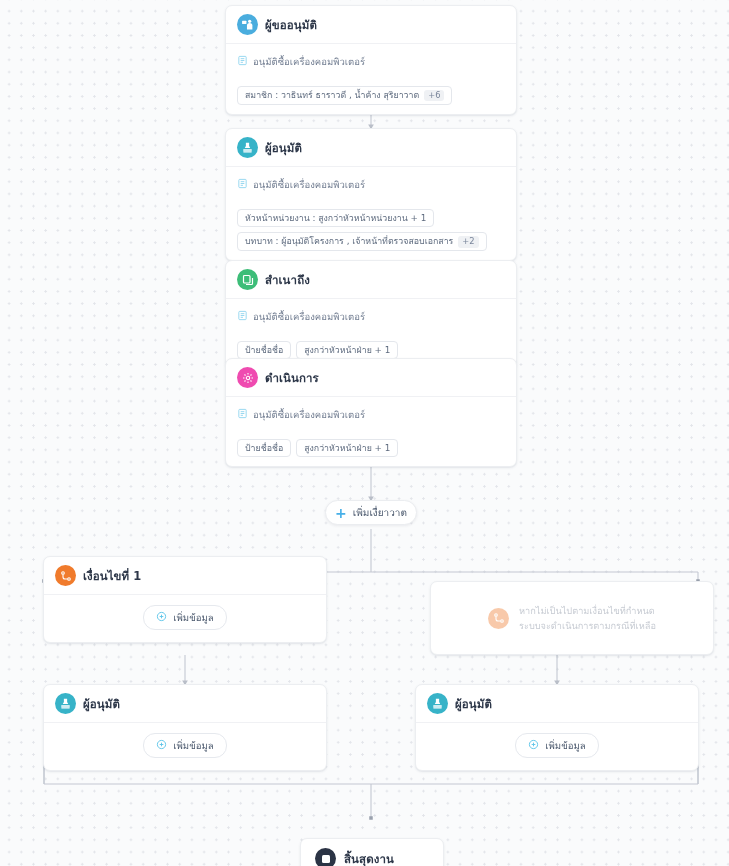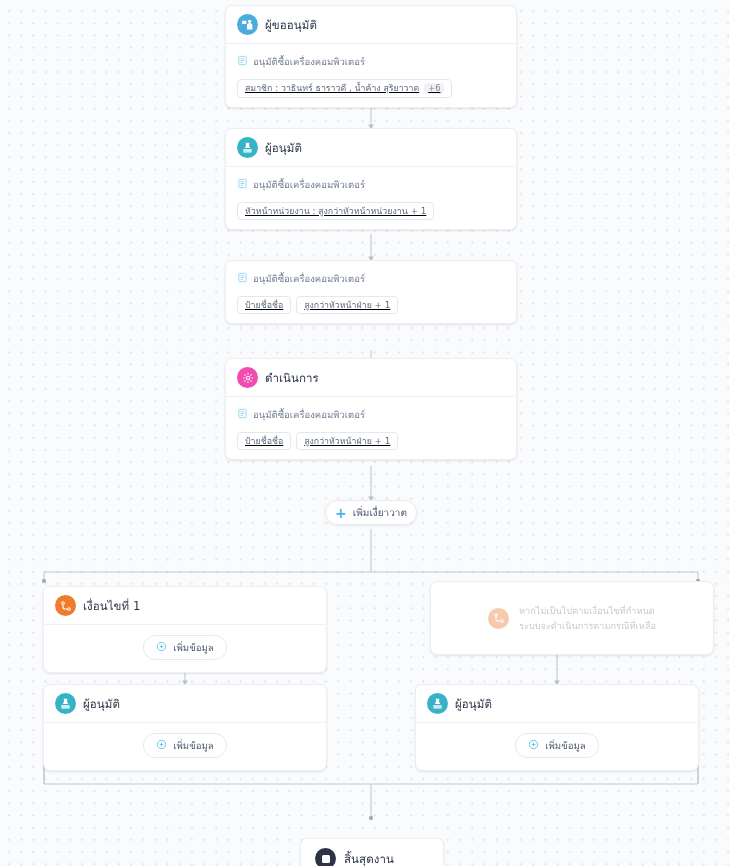--- a/index.html
+++ b/index.html
@@ -54,21 +54,21 @@
     display: flex;
     align-items: center;
     justify-content: center;
     color: #fff;
   }
   .badge svg { display: block; }
 
   .node-title {
     font-size: 11.5px;
     color: #2c3648;
-    font-weight: normal;
+    font-weight: bold;
     letter-spacing: .1px;
     white-space: nowrap;
   }
 
   .node-body { padding: 8px 11px 9px 11px; }
 
   .desc-row {
     display: flex;
     align-items: center;
     gap: 5px;
@@ -79,22 +79,21 @@
   .desc-text {
     font-size: 9.5px;
     color: #707c90;
     white-space: nowrap;
   }
 
   .chip-row {
     display: flex;
     flex-wrap: wrap;
     gap: 5px;
-    margin-top: 9px;
-    text-decoration: underline;
+    margin-top: 16px;
   }
 
   .chip {
     display: inline-flex;
     align-items: center;
     gap: 5px;
     border: 1px solid #e4e7ec;
     border-radius: 4px;
     padding: 2.5px 7px;
     font-size: 8.8px;
@@ -286,25 +285,38 @@
             <rect x="4" y="3" width="16" height="18" rx="2"></rect>
             <path d="M8 8h8M8 12h8M8 16h5"></path>
           </svg>
         </span>
         <span class="desc-text">อนุมัติซื้อเครื่องคอมพิวเตอร์</span>
       </div>
       <div class="chip-row" style="flex-direction:column; align-items:flex-start;">
         <span class="chip">
           <span>หัวหน้าหน่วยงาน : สูงกว่าหัวหน้าหน่วยงาน + 1</span>
         </span>
+        <span class="chip">
+          <span>บทบาท : ผู้อนุมัติโครงการ , เจ้าหน้าที่ตรวจสอบเอกสาร</span>
+          <span class="chip-plus">+2</span>
+        </span>
       </div>
     </div>
   </div>
 
   <div class="node" style="left:225px; top:260px; width:292px;">
+    <div class="node-head">
+      <span class="badge" style="background:#3dbd78;">
+        <svg width="12" height="12" viewBox="0 0 24 24" fill="none" stroke="#fff" stroke-width="2.4">
+          <rect x="3" y="3" width="13" height="15" rx="2"></rect>
+          <path d="M8 21h11a2 2 0 0 0 2-2V8"></path>
+        </svg>
+      </span>
+      <span class="node-title">สำเนาถึง</span>
+    </div>
     <div class="node-body">
       <div class="desc-row">
         <span>
           <svg width="11" height="11" viewBox="0 0 24 24" fill="none" stroke="#8fd4ef" stroke-width="2">
             <rect x="4" y="3" width="16" height="18" rx="2"></rect>
             <path d="M8 8h8M8 12h8M8 16h5"></path>
           </svg>
         </span>
         <span class="desc-text">อนุมัติซื้อเครื่องคอมพิวเตอร์</span>
       </div>
@@ -348,21 +360,21 @@
         </span>
       </div>
     </div>
   </div>
 
   <div class="pill" style="left:325px; top:500px; width:92px; height:25px;">
     <span class="plus">+</span>
     <span>เพิ่มเงื่ยาวาต</span>
   </div>
 
-  <div class="node" style="left:43px; top:586px; width:284px;">
+  <div class="node" style="left:43px; top:556px; width:284px;">
     <div class="node-head">
       <span class="badge" style="background:#f07b2c;">
         <svg width="12" height="12" viewBox="0 0 24 24" fill="none" stroke="#fff" stroke-width="2.2">
           <circle cx="6" cy="6" r="2.6"></circle>
           <circle cx="18" cy="18" r="2.6"></circle>
           <path d="M6 8.8V14a4 4 0 0 0 4 4h5.2"></path>
         </svg>
       </span>
       <span class="node-title">เงื่อนไขที่ 1</span>
     </div>

